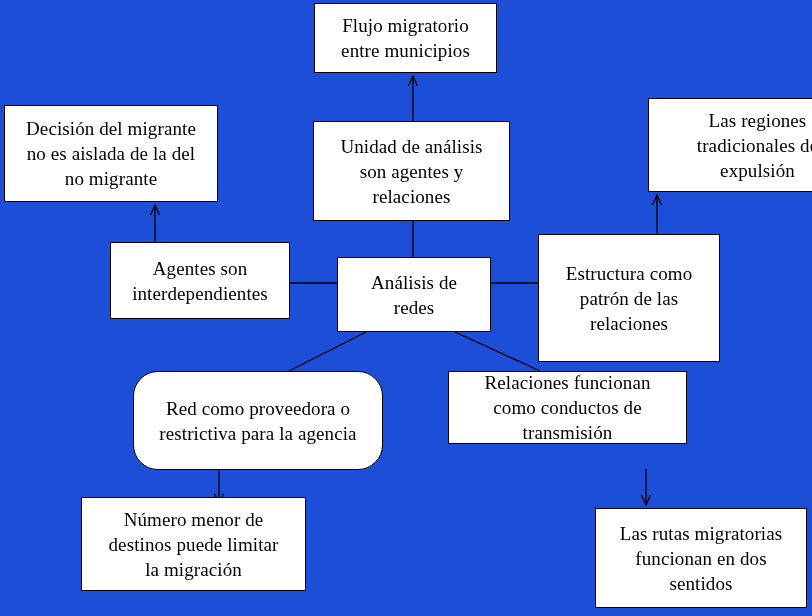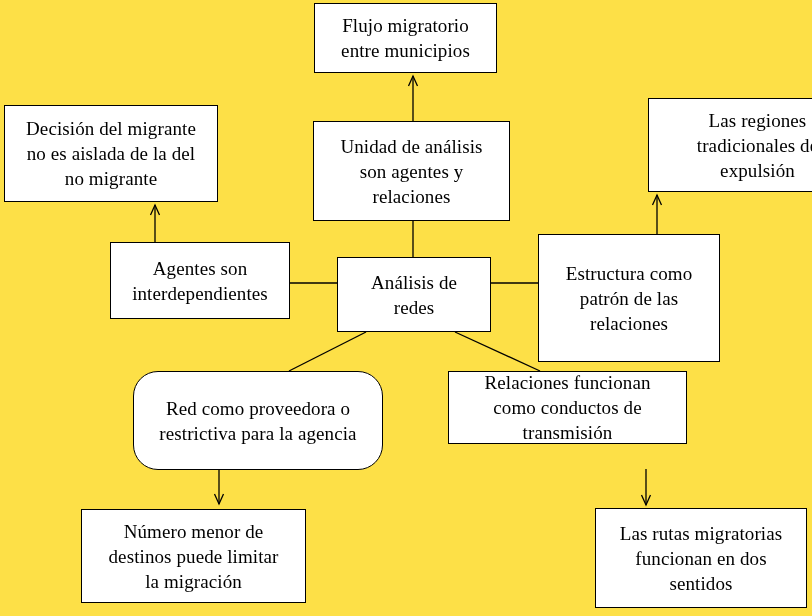--- a/index.html
+++ b/index.html
@@ -4,21 +4,21 @@
 <style>
   html, body {
     margin: 0;
     padding: 0;
     background: #ffffff;
   }
   #stage {
     position: relative;
     width: 812px;
     height: 616px;
-    background: #fde047;
+    background: #1d4ed8;
     overflow: hidden;
     font-family: "Liberation Serif", "DejaVu Serif", serif;
   }
   #edges-layer {
     position: absolute;
     left: 0;
     top: 0;
     width: 812px;
     height: 616px;
   }
@@ -86,21 +86,21 @@
 tradicionales de
 expulsión</div>
 
   <div class="node" style="left:133px; top:371px; width:250px; height:99px;border-radius:25px;">Red como proveedora o
 restrictiva para la agencia</div>
 
   <div class="node" style="left:448px; top:371px; width:239px; height:73px;">Relaciones funcionan
 como conductos de
 transmisión</div>
 
-  <div class="node" style="left:81px; top:509px; width:225px; height:94px;">Número menor de
+  <div class="node" style="left:81px; top:497px; width:225px; height:94px;">Número menor de
 destinos puede limitar
 la migración</div>
 
   <div class="node" style="left:595px; top:508px; width:212px; height:100px;">Las rutas migratorias
 funcionan en dos
 sentidos</div>
 
 </div>
 
 </body></html>

